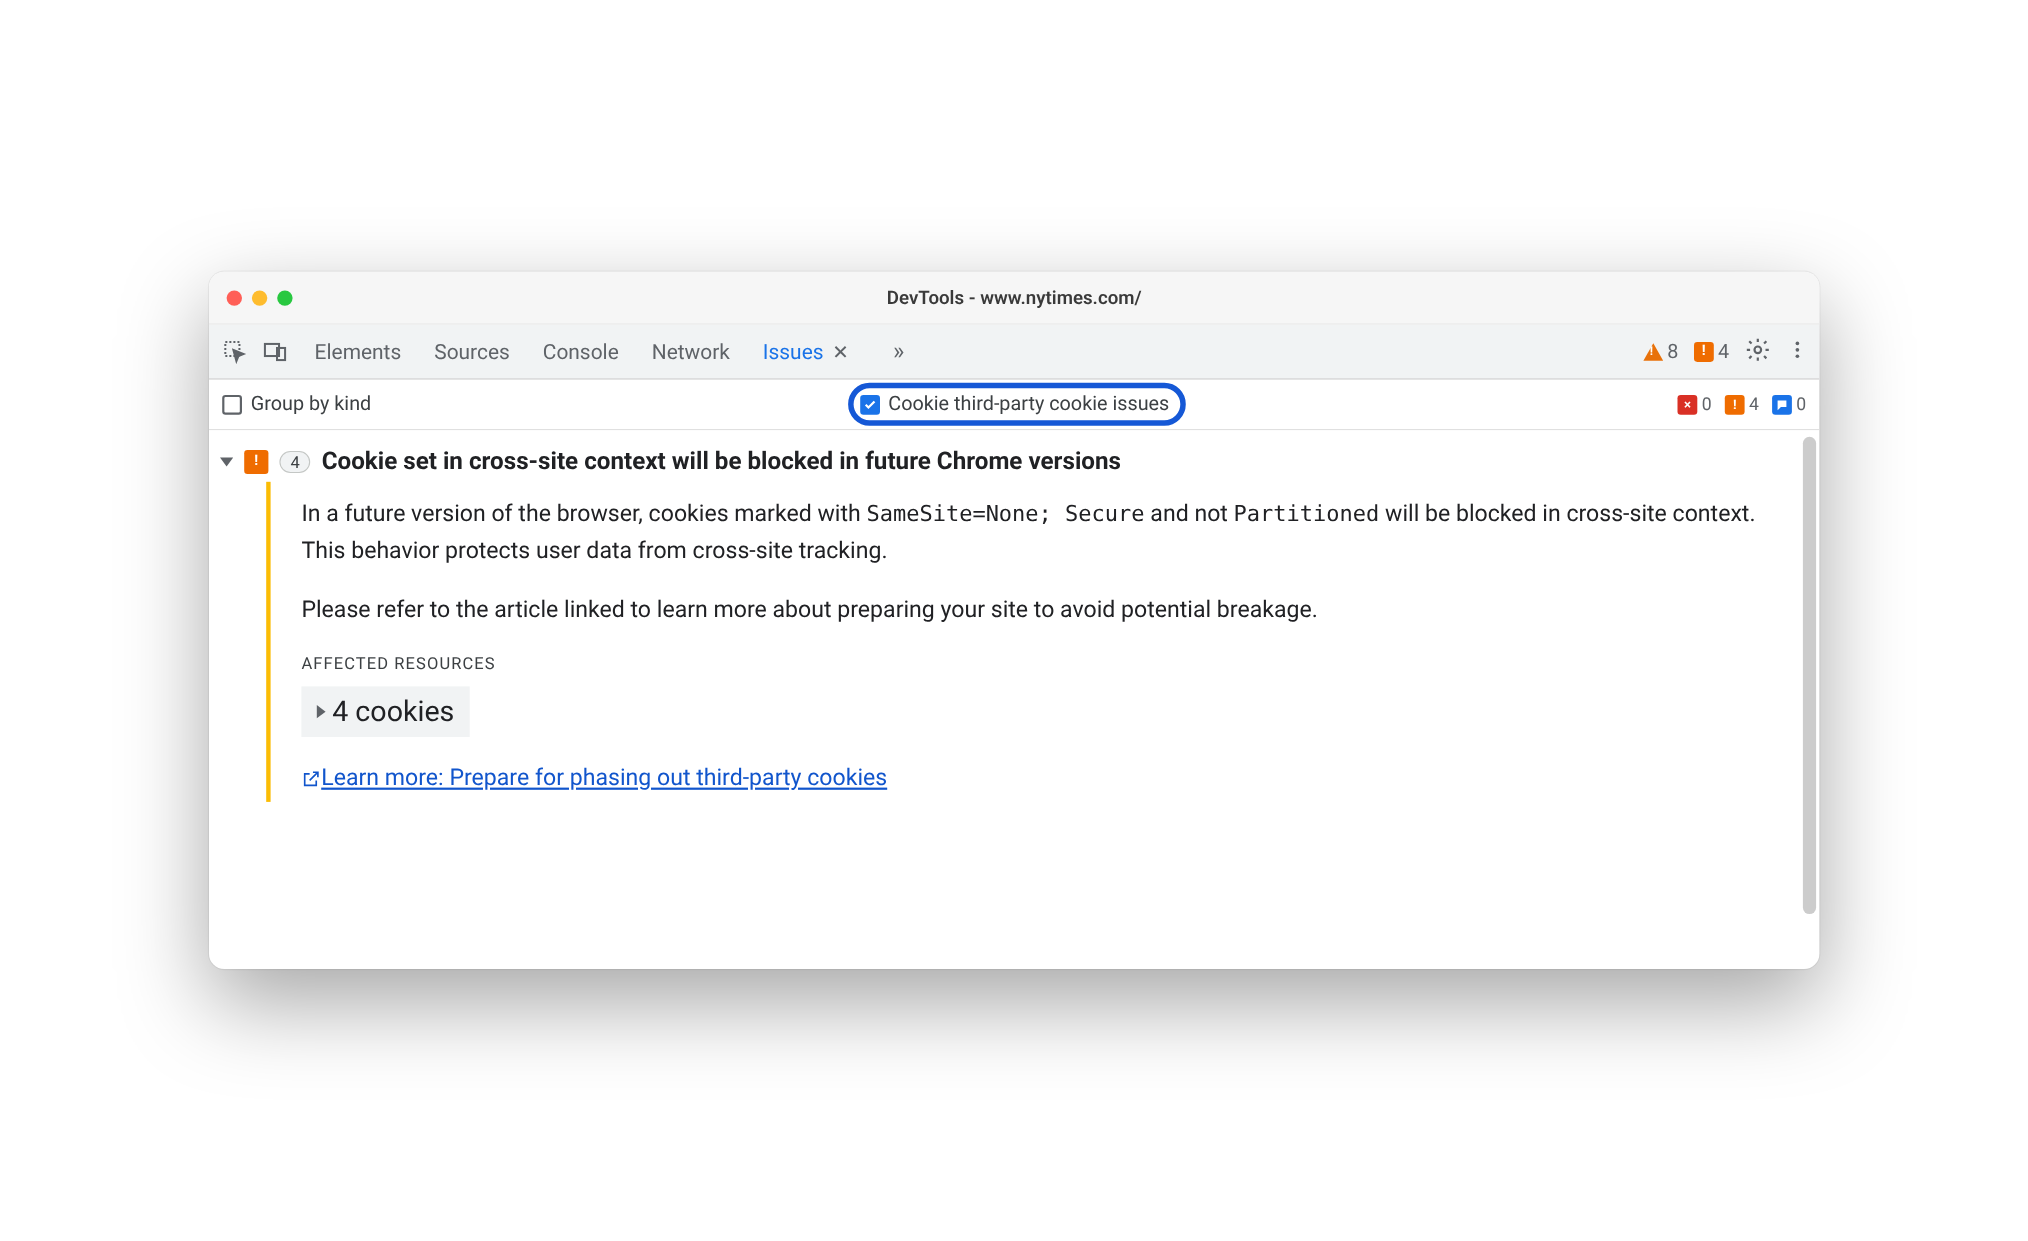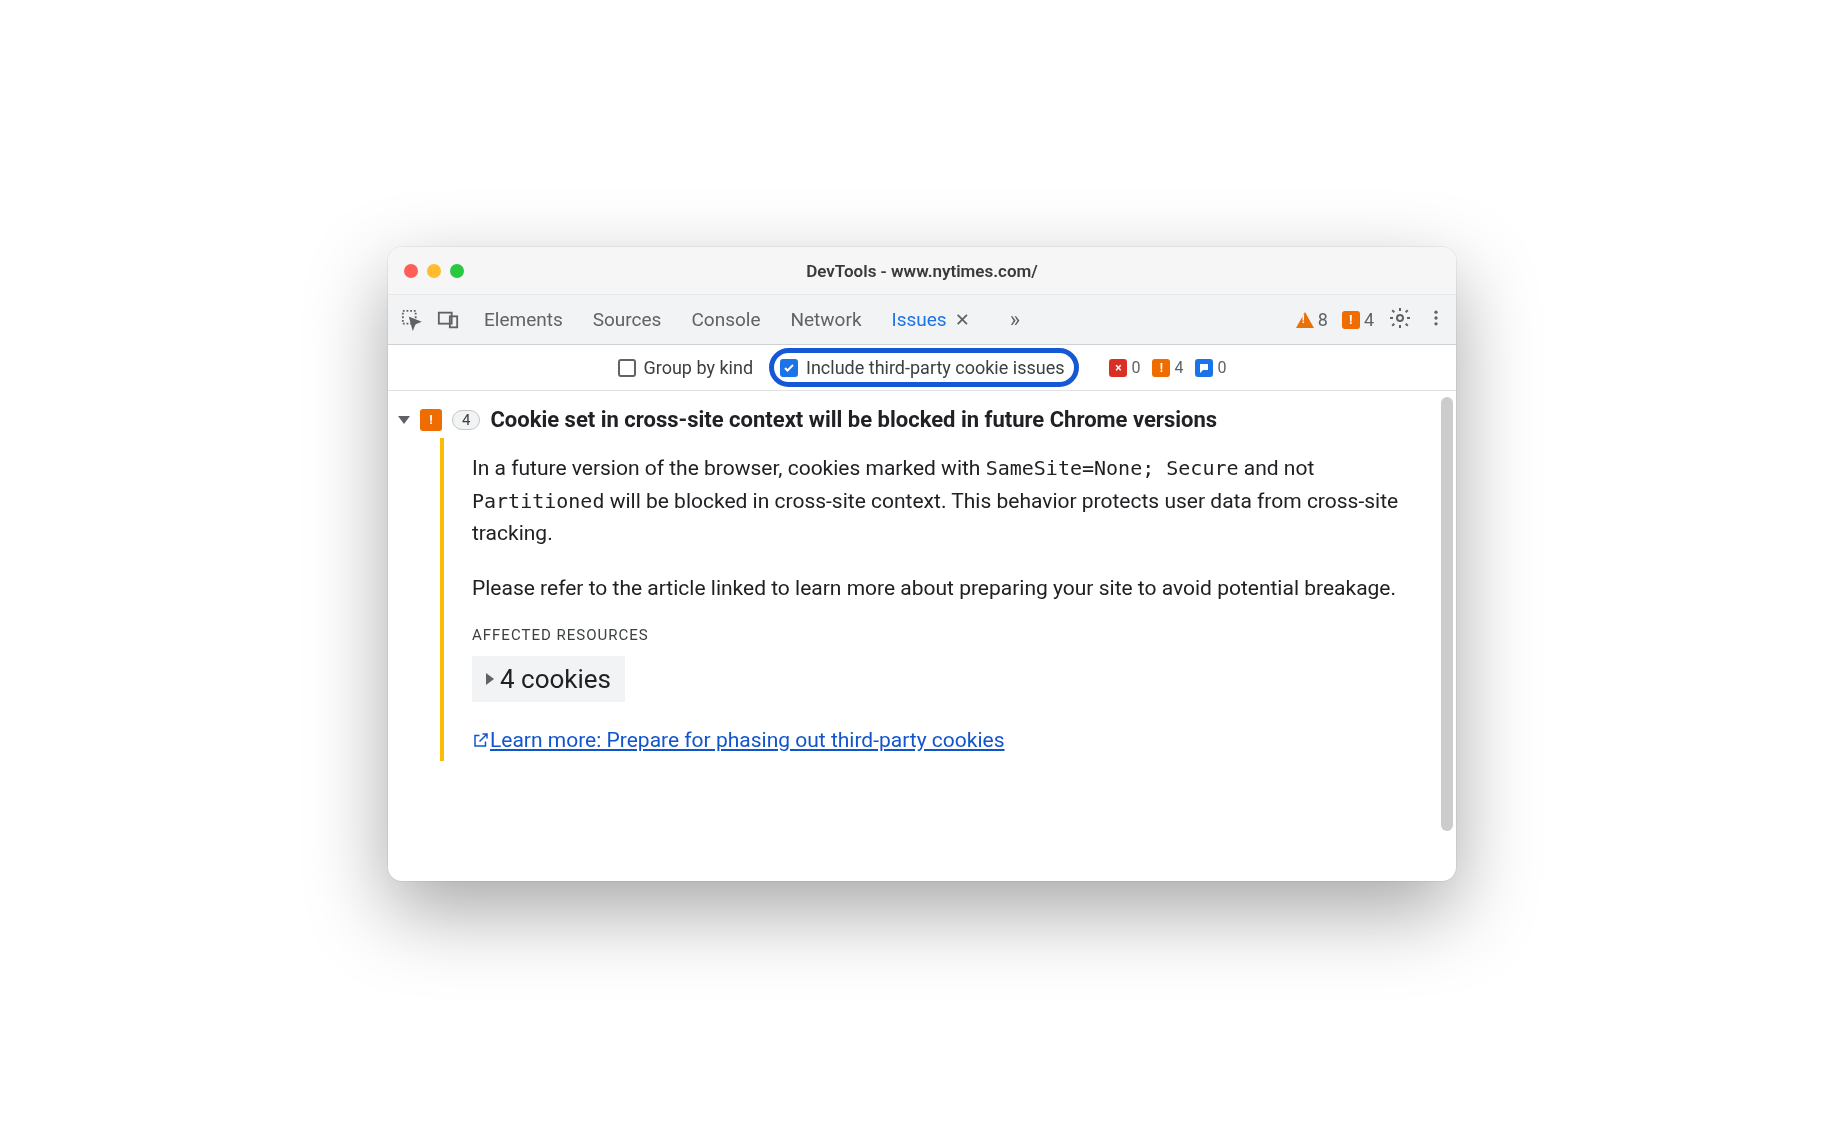--- a/index.html
+++ b/index.html
@@ -6,21 +6,21 @@
   body {
     font-family: -apple-system, BlinkMacSystemFont, "Segoe UI", Roboto, sans-serif;
     background: #fff;
     display: flex;
     align-items: center;
     justify-content: center;
     min-height: 100vh;
     padding: 40px;
   }
   .window {
-    width: 1068px;
+    width: 1464px;
     background: #fff;
     border-radius: 14px;
     box-shadow: 0 30px 80px rgba(0,0,0,0.35), 0 0 0 1px rgba(0,0,0,0.05);
     overflow: hidden;
   }
   .titlebar {
     height: 48px;
     background: #f6f6f6;
     display: flex;
     align-items: center;
@@ -99,21 +99,21 @@
   }
   .sq-orange { background: #ef6c00; }
   .gear, .dots3 { color: #5f6368; }
   .filterbar {
     height: 46px;
     display: flex;
     align-items: center;
     padding: 0 12px 0 12px;
     border-bottom: 1px solid #e0e0e0;
     gap: 16px;
-    justify-content: center;
+    justify-content: space-between;
   }
   .chk {
     display: flex; align-items: center; gap: 8px;
     font-size: 18px; color: #3c4043;
   }
   .chkbox {
     width: 18px; height: 18px; border: 2px solid #5f6368;
     border-radius: 3px; background: #fff;
     display: flex; align-items: center; justify-content: center;
   }
@@ -279,21 +279,21 @@
       <span class="chkbox"></span>
       <span>Group by kind</span>
     </label>
     <div class="highlight-ring">
       <label class="chk">
         <span class="chkbox checked">
           <svg viewBox="0 0 24 24" fill="none" stroke="#fff" stroke-width="4">
               <path d="M4 12l5 5L20 6"></path>
             </svg>
         </span>
-        <span>Include third-party cookie issues</span>
+        <span>Cookie third-party cookie issues</span>
       </label>
     </div>
     <div class="mini-badges">
       <div class="mini">
         <div class="sq-mini sq-red">×</div>
         <span>0</span>
       </div>
       <div class="mini">
         <div class="sq-mini sq-orange">!</div>
         <span>4</span>

